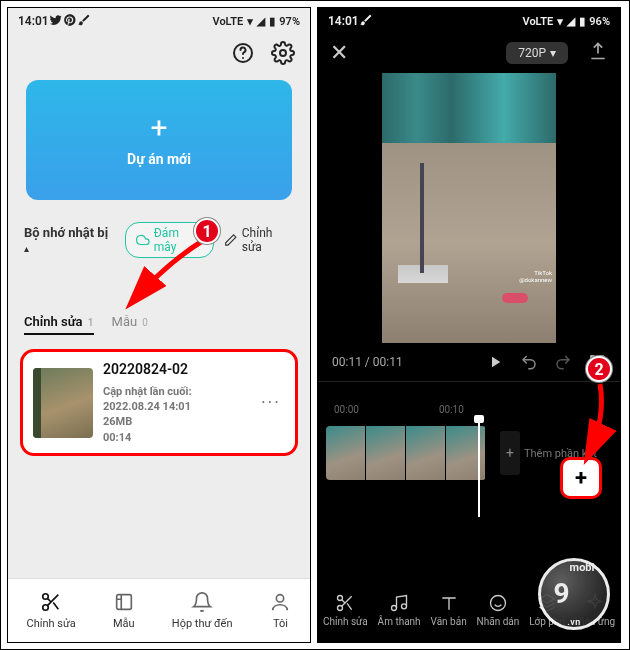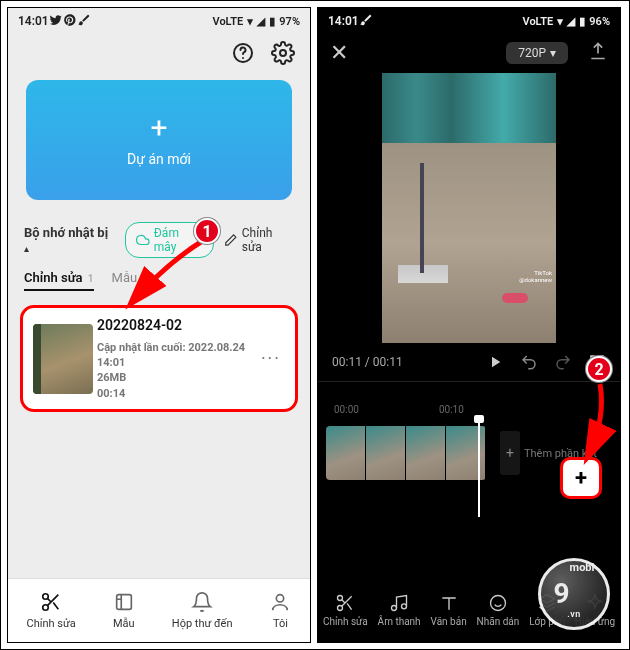--- a/index.html
+++ b/index.html
@@ -54,21 +54,21 @@
   }
   .new-project {
     margin: 4px 18px 20px;
     background: linear-gradient(180deg,#2eb7e9 0%,#3aa0ea 100%);
     border-radius: 12px;
     height: 120px;
     display:flex; flex-direction:column; align-items:center; justify-content:center;
     color:#fff;
   }
   .new-project .plus { font-size:30px; line-height:1; margin-bottom:8px; }
-  .new-project .label { font-size:14px; font-weight:400; }
+  .new-project .label { font-size:14px; font-weight:700; }
 
   .storage-row {
     display:flex; align-items:center; gap:10px;
     padding: 2px 16px 12px;
     font-size:13px;
     color:#333;
   }
   .storage-row .caret { font-size:10px; margin-left:2px; }
   .cloud-pill {
     margin-left:auto;
@@ -81,36 +81,37 @@
   }
   .edit-link {
     display:flex; align-items:center; gap:4px;
     color:#333; font-size:12px;
   }
 
   .tabs {
     display:flex; gap:18px;
     padding: 0 16px 10px;
     font-size:13px;
+    margin-top:44px;
   }
   .tabs .tab { color:#888; position:relative; padding-bottom:6px; }
   .tabs .tab.active { color:#111; font-weight:600; }
   .tabs .tab.active::after {
     content:""; position:absolute; left:0; right:0; bottom:0;
     height:2px; background:#111;
   }
   .tabs .count { font-size:10px; margin-left:2px; color:#aaa; }
 
   .project-card {
     margin: 4px 12px;
     background:#fff;
     border: 3px solid #ff0000;
     border-radius: 14px;
     padding: 8px 10px;
-    display:flex; align-items:center; gap:4px;
+    display:flex; align-items:center; gap:10px;
     position:relative;
   }
   .project-thumb {
     width:60px; height:70px;
     background: linear-gradient(160deg,#6b7a5a 0%, #a8926d 55%, #7a6f52 100%);
     border-radius:4px;
     position:relative;
     overflow:hidden;
   }
   .project-thumb::before{
@@ -258,21 +259,21 @@
   .mobi {
     position:absolute; right:20px; bottom:20px;
     width:72px; height:72px; border-radius:50%;
     background: radial-gradient(circle at 30% 30%, #666 0%, #2a2a2a 70%);
     border:3px solid #fff;
     display:flex; align-items:center; justify-content:center;
     color:#fff; font-size:11px; font-weight:700;
     z-index:30; opacity:.92;
   }
   .mobi .n { font-size:28px; line-height:0.7; }
-  .mobi .sub { position:absolute; bottom:8px; font-size:9px; font-weight:600; letter-spacing:.5px;}
+  .mobi .sub { position:absolute; bottom:0; font-size:9px; font-weight:600; letter-spacing:.5px;}
 </style>
 </head>
 <body>
 
 <div class="wrap">
 
   <div class="phone phone-left">
     <div class="status">
       <div class="sleft">
         <span>14:01</span>

